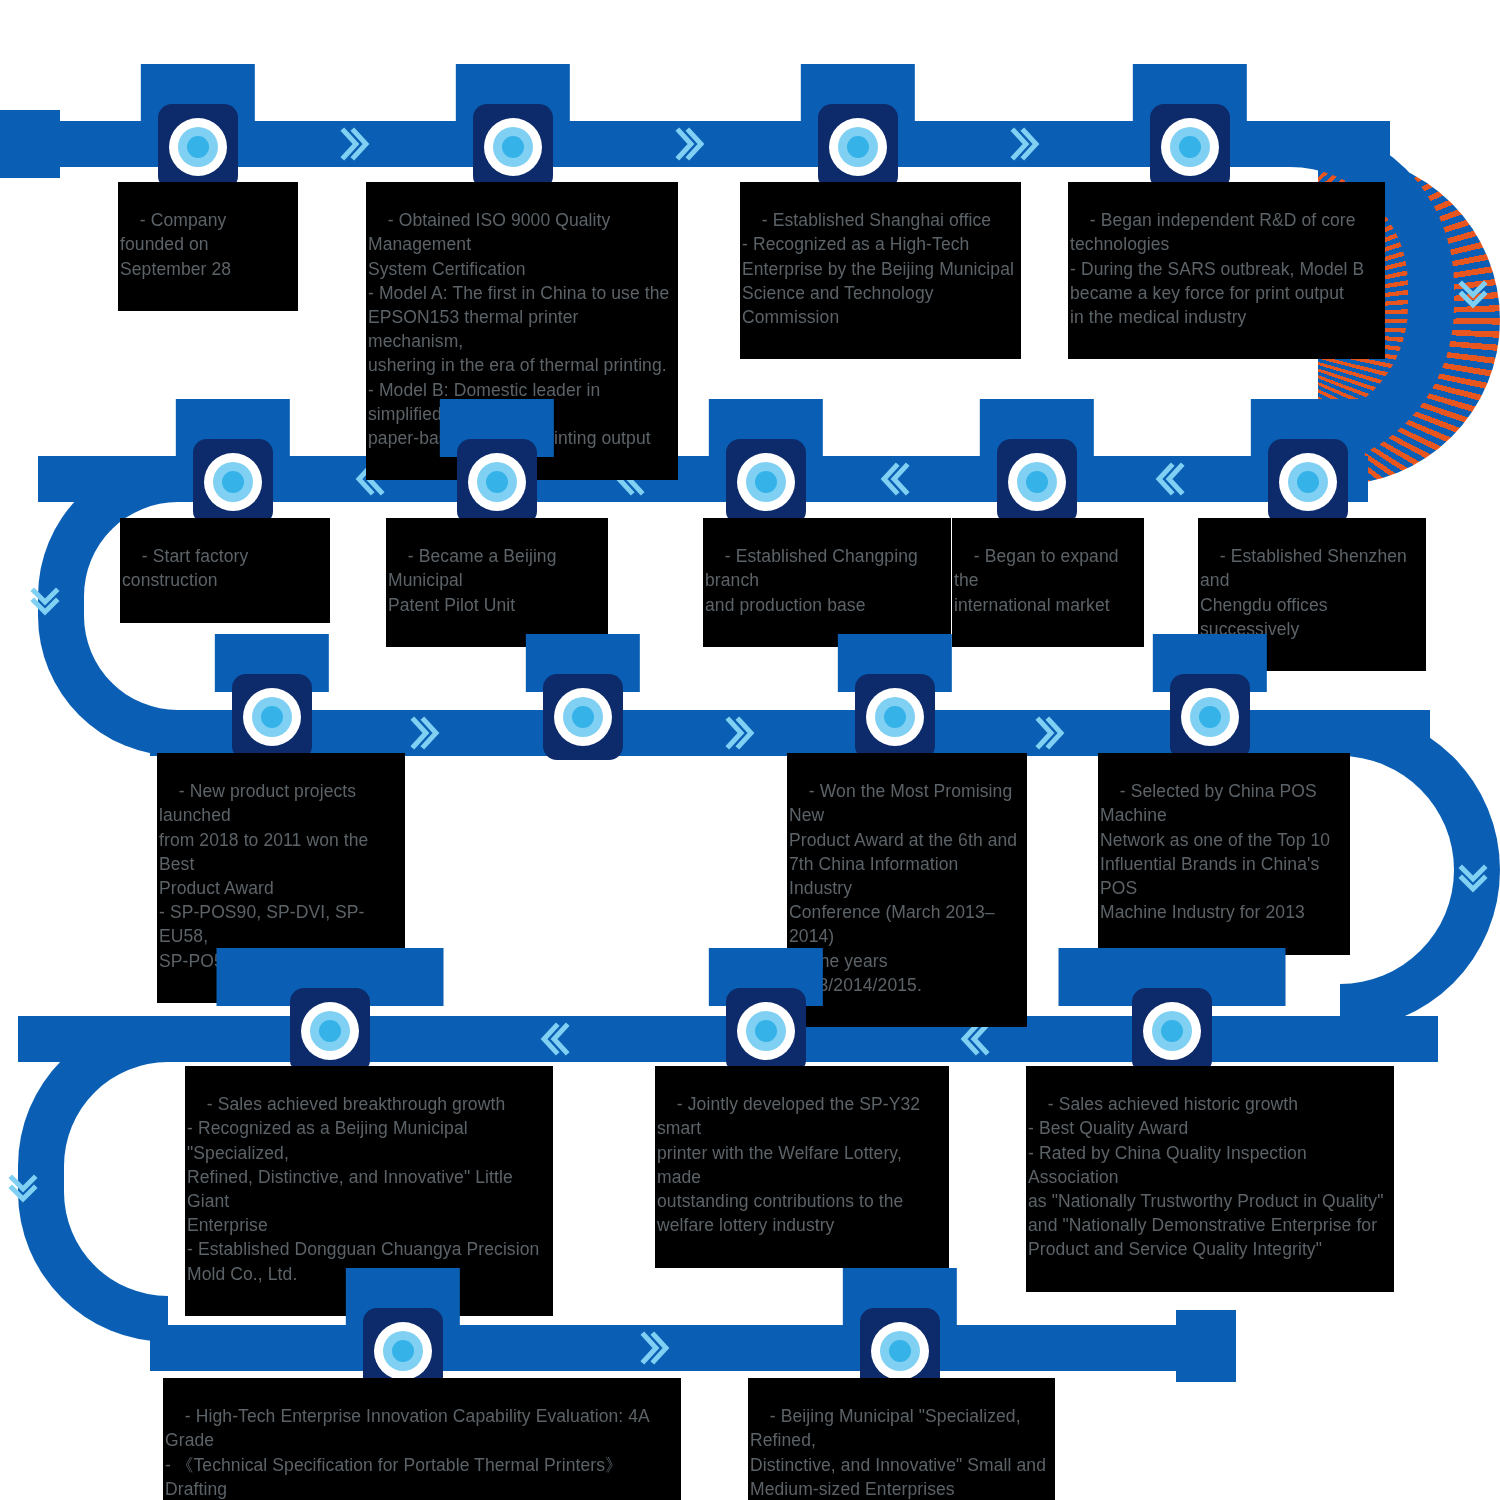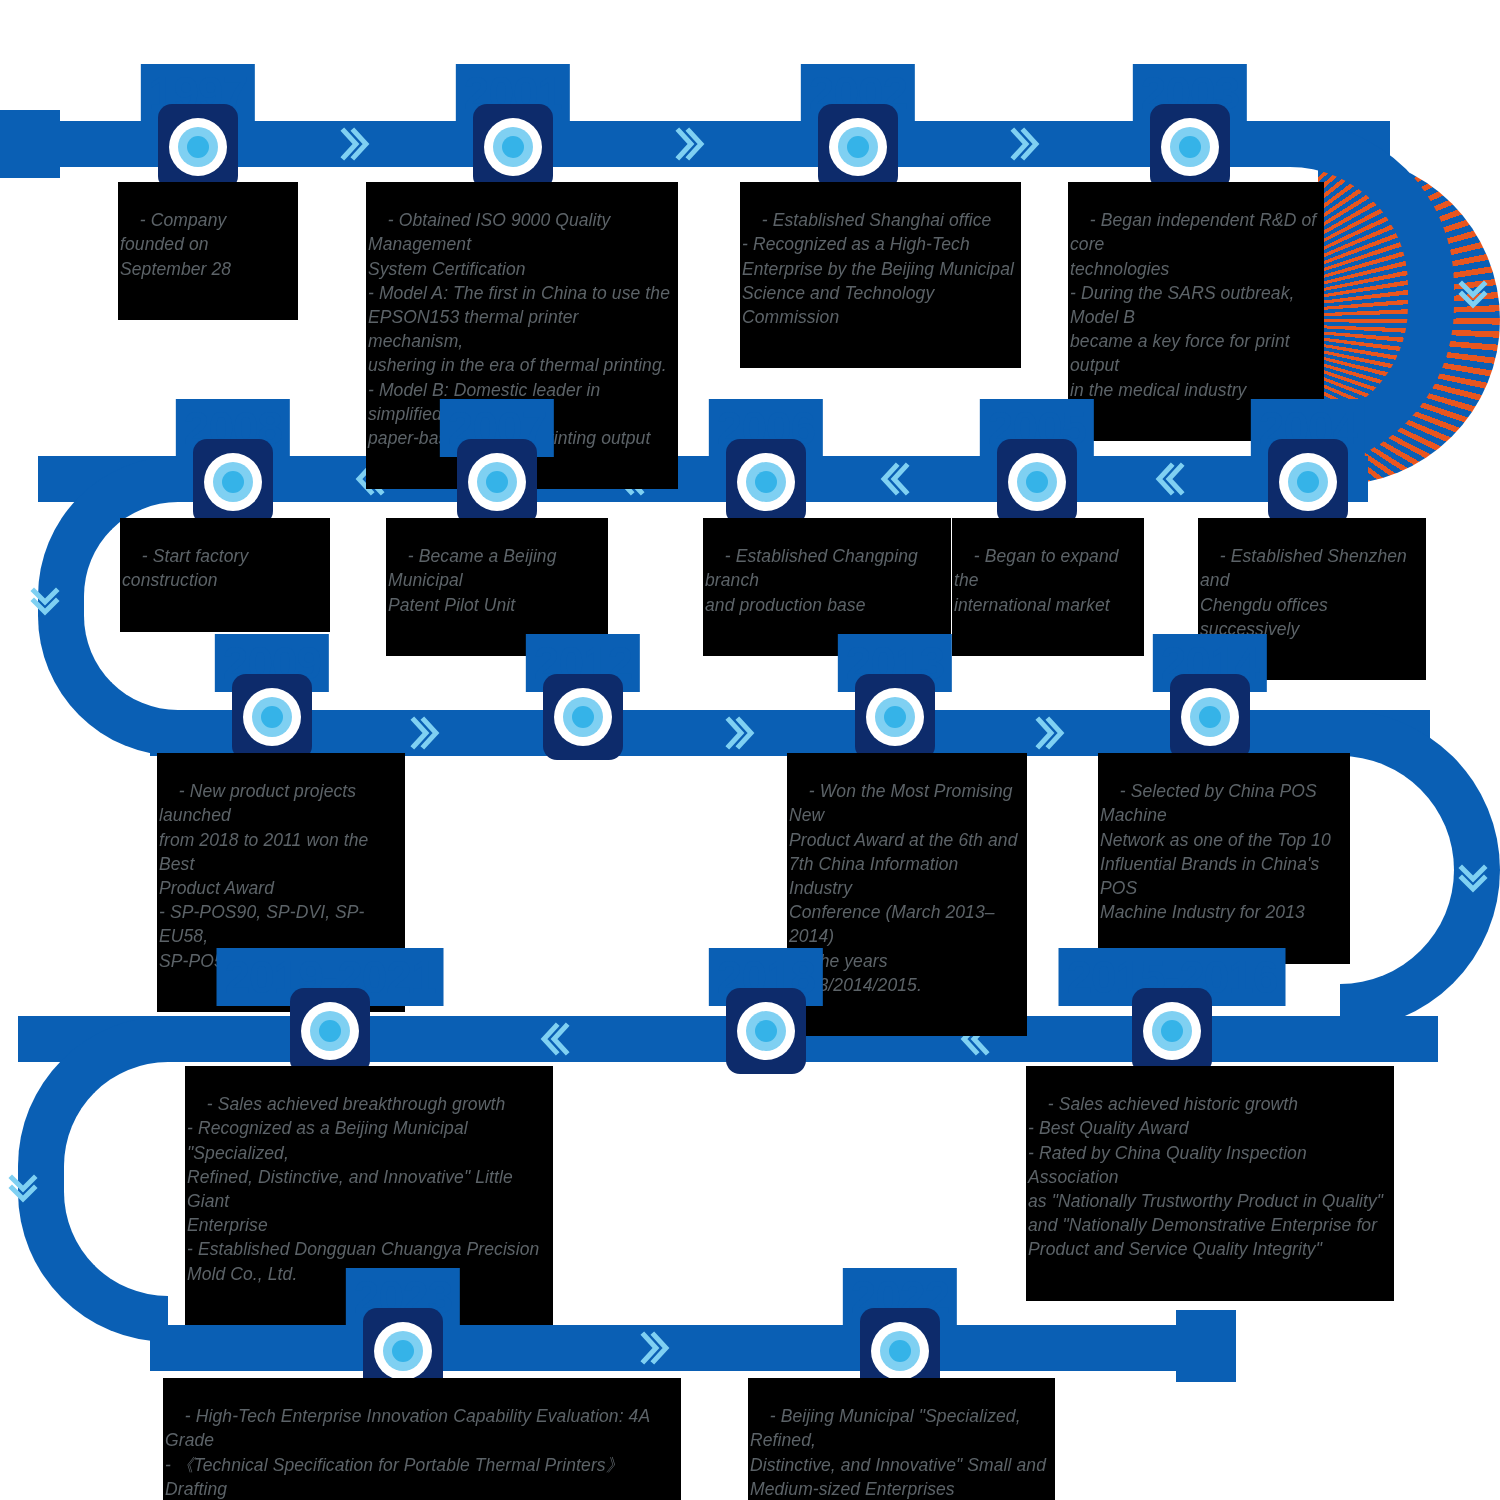--- a/index.html
+++ b/index.html
@@ -85,24 +85,23 @@
     background:#35b3e8;
   }
 
   
   .card {
     position:absolute;
     background:#000000;
     color:#5c6368;
     font-size:17.5px;
     line-height:24.2px;
-    padding:2px 6px 15px 2px;
+    padding:2px 6px 6px 2px;
     white-space:pre-wrap;
     letter-spacing:0.1px;
-    font-style:italic;
   }
 
   
   .arc-deco {
     position:absolute;
     overflow:hidden;
   }
   .arc-deco .disc {
     position:absolute;
     border-radius:50%;
@@ -273,21 +272,21 @@
 - Recognized as a High-Tech
 Enterprise by the Beijing Municipal
 Science and Technology Commission</span>
   </div>
 
   <div class="node" style="left:1190px; top:64px;">
     <div class="node-plate">2003</div>
     <div class="node-box"></div>
     <div class="node-dot"></div>
   </div>
-  <div class="card" style="left:1068px; top:182px; width:256px;">
+  <div class="card" style="left:1068px; top:182px; width:317px;">
     <span>- Began independent R&amp;D of core
 technologies
 - During the SARS outbreak, Model B
 became a key force for print output
 in the medical industry</span>
   </div>
 
   <div class="node" style="left:233px; top:399px;">
     <div class="node-plate">2008</div>
     <div class="node-box"></div>
@@ -393,20 +392,26 @@
 Enterprise
 - Established Dongguan Chuangya Precision
 Mold Co., Ltd.</span>
   </div>
 
   <div class="node" style="left:766px; top:948px;">
     <div class="node-plate">2018</div>
     <div class="node-box"></div>
     <div class="node-dot"></div>
   </div>
+  <div class="card" style="left:655px; top:1066px; width:294px;">
+    <span>- Jointly developed the SP-Y32 smart
+printer with the Welfare Lottery, made
+outstanding contributions to the
+welfare lottery industry</span>
+  </div>
 
   <div class="node" style="left:1172px; top:948px;">
     <div class="node-plate">2015-2016</div>
     <div class="node-box"></div>
     <div class="node-dot"></div>
   </div>
   <div class="card" style="left:1026px; top:1066px; width:368px;">
     <span>- Sales achieved historic growth
 - Best Quality Award
 - Rated by China Quality Inspection Association

